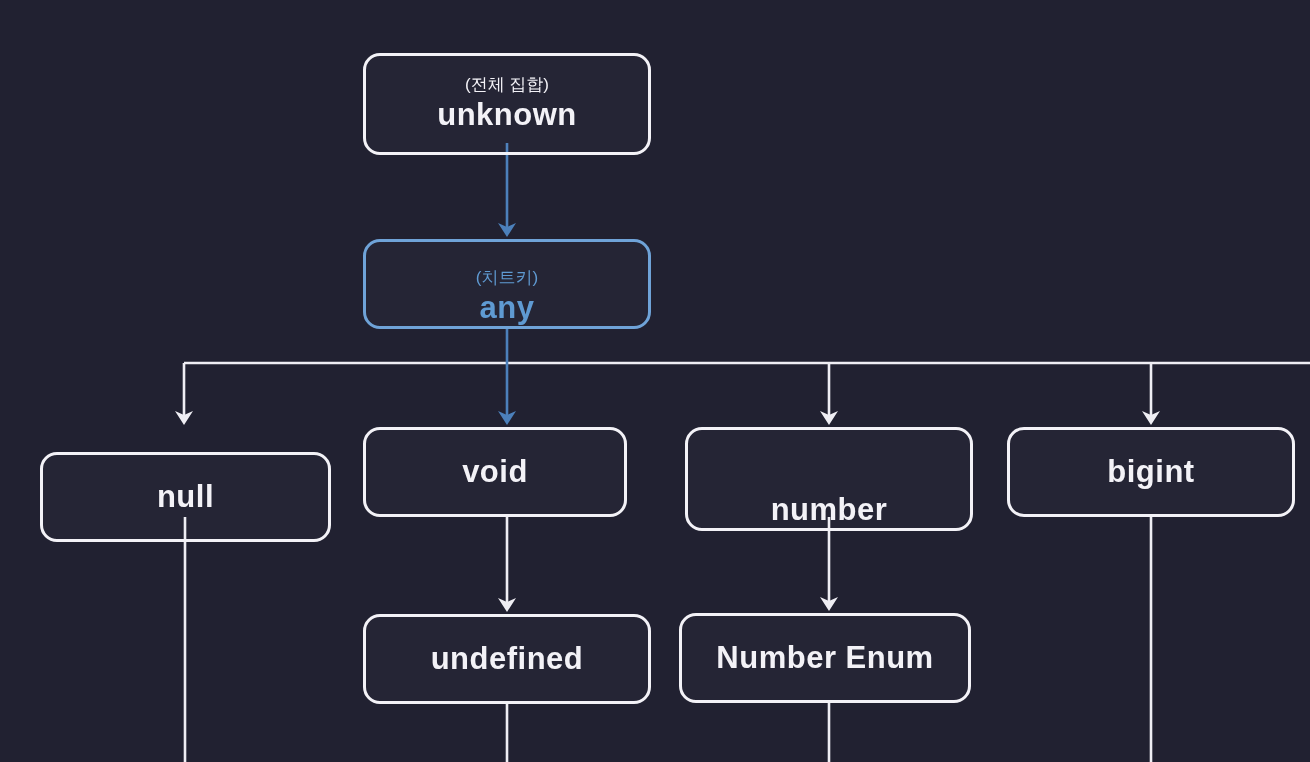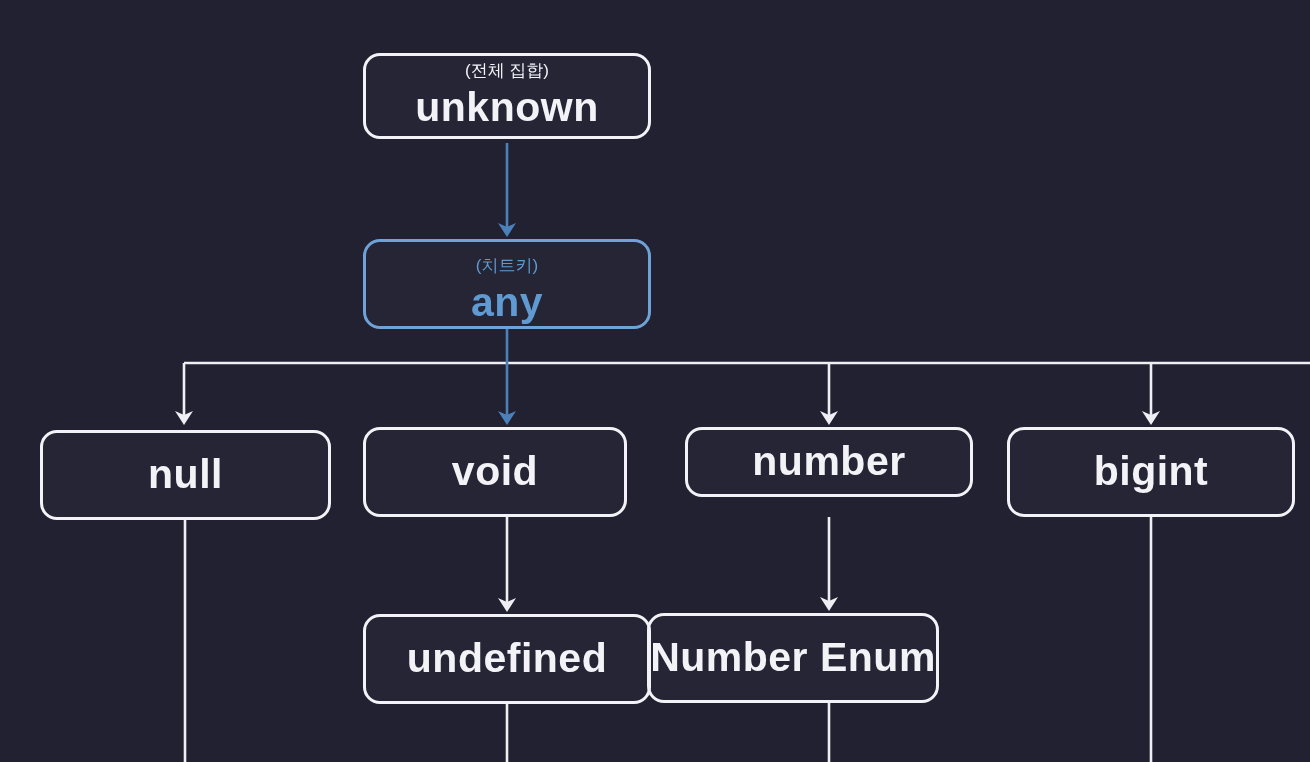--- a/index.html
+++ b/index.html
@@ -34,46 +34,46 @@
     box-sizing:border-box;
     border:3px solid var(--node-border);
     border-radius:17px;
     background:rgba(244,244,255,0.02);
     color:var(--node-text);
     display:flex;flex-direction:column;
     align-items:center;justify-content:center;
     text-align:center;
   }
   .node .label{
-    font-size:41px;
+    font-size:31px;
     font-weight:700;
     line-height:1.15;
     letter-spacing:0.5px;
   }
   .node .sublabel{
     font-size:17px;
     font-weight:400;
     line-height:1.2;
     margin-bottom:2px;
     color:var(--node-text);
   }
   .node.accent{
     border-color:var(--accent-border);
     color:var(--accent-text);
   }
   .node.accent .sublabel{color:var(--accent-text);}
   
-  .n-unknown    {left:363px; top:53px;  width:288px; height:86px;justify-content:center;}
+  .n-unknown    {left:363px; top:53px;  width:288px; height:102px;justify-content:center;}
   .n-any        {left:363px; top:239px; width:288px; height:90px;justify-content:flex-end;}
-  .n-null       {left:40px;  top:430px; width:291px; height:90px;}
+  .n-null       {left:40px;  top:452px; width:291px; height:90px;}
   .n-void       {left:363px; top:427px; width:264px; height:90px;}
-  .n-number     {left:685px; top:427px; width:288px; height:70px;}
+  .n-number     {left:685px; top:427px; width:288px; height:104px;justify-content:flex-end;}
   .n-bigint     {left:1007px;top:427px; width:288px; height:90px;}
   .n-undefined  {left:363px; top:614px; width:288px; height:90px;}
-  .n-number-enum{left:647px; top:613px; width:292px; height:90px;}
+  .n-number-enum{left:679px; top:613px; width:292px; height:90px;}
 </style>
 </head>
 <body>
 
 <div class="canvas">
 
   <svg class="edges" width="1310" height="762" viewBox="0 0 1310 762">
 
     <line class="edge accent" x1="507" y1="143" x2="507" y2="233"></line>
     <polygon class="arrow accent" points="507,237 498,223 507,227 516,223"></polygon>

